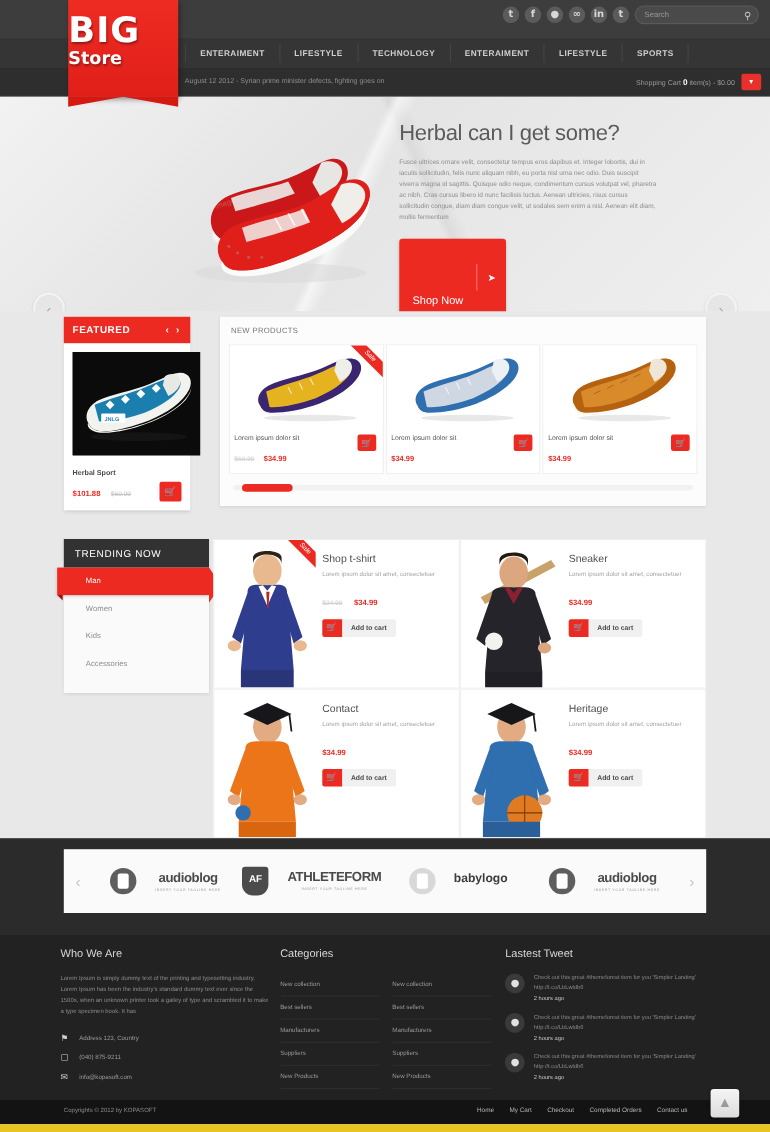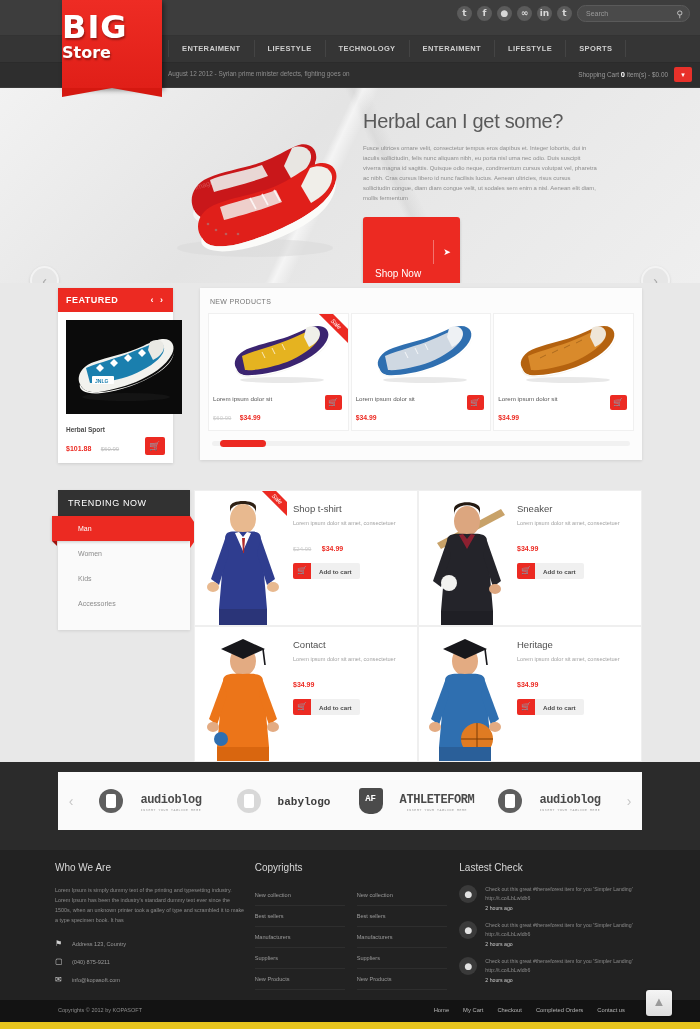--- a/index.html
+++ b/index.html
@@ -193,22 +193,22 @@
              background:#f0f0f0; border-radius:2px; cursor:pointer; }
   .addcart .ic { background:#ec2a22; color:#fff; width:18px; height:16px;
                  text-align:center; line-height:16px; font-size:8px; border-radius:2px 0 0 2px; }
   .addcart .lb { font-size:6.2px; color:#4a4a4a; font-weight:bold; padding:0 8px; }
 
   
   .brands-bg { position:absolute; left:0; top:762px; width:700px; height:88px; background:#2b2b2b; }
   .brands { position:absolute; left:58px; top:772px; width:584px; height:58px;
             background:#fafafa; display:flex; align-items:center; }
   .barrow { width:26px; text-align:center; color:#c6c6c6; font-size:14px; cursor:pointer; }
-  .brand { flex:1; text-align:center; display:flex; align-items:center;
-           justify-content:center; gap:17px;font-family:Liberation Mono, monospace; }
+  .brand { flex:1; text-align:center; display:flex; 
+           justify-content:center; gap:17px; }
   .bcircle { width:24px; height:24px; border-radius:50%; background:#5e5e5e; position:relative; }
   .bcircle:after { content:""; position:absolute; left:7px; top:5px; width:10px; height:14px;
                    background:#fff; border-radius:2px; }
   .bshield { width:24px; height:26px; background:#4b4b4b; border-radius:3px 3px 10px 10px;
              color:#fff; font-size:9px; font-weight:bold; text-align:center; line-height:22px; }
   .btext { font-size:12px; font-weight:bold; color:#4a4a4a; letter-spacing:-.4px; }
   .btext.outline { color:#3c3c3c; letter-spacing:0; font-size:11px; }
   .bsub { font-size:3.2px; color:#9a9a9a; display:block; letter-spacing:.6px; }
 
   
@@ -622,31 +622,31 @@
 
     <div class="brand">
       <div class="bcircle"></div>
       <div>
         <span class="btext">audioblog</span>
         <span class="bsub">INSERT YOUR TAGLINE HERE</span>
       </div>
     </div>
 
     <div class="brand">
-      <div class="bcircle" style="background:#d8d8d8;"></div>
-      <div>
-        <span class="btext outline">babylogo</span>
-      </div>
-    </div>
-
-    <div class="brand">
       <div class="bshield">AF</div>
       <div>
         <span class="btext">ATHLETEFORM</span>
         <span class="bsub">INSERT YOUR TAGLINE HERE</span>
+      </div>
+    </div>
+
+    <div class="brand">
+      <div class="bcircle" style="background:#d8d8d8;"></div>
+      <div>
+        <span class="btext outline">babylogo</span>
       </div>
     </div>
 
     <div class="brand">
       <div class="bcircle"></div>
       <div>
         <span class="btext">audioblog</span>
         <span class="bsub">INSERT YOUR TAGLINE HERE</span>
       </div>
     </div>
@@ -670,41 +670,41 @@
             <span class="ct">(040) 875-9211</span>
           </div>
           <div>
             <span class="ci">✉</span>
             <span class="ct">info@kopasoft.com</span>
           </div>
         </div>
       </div>
 
       <div class="fcol fcol2">
-        <h4>Copyrights</h4>
+        <h4>Categories</h4>
         <div class="flinks">
           <ul>
             <li>New collection</li>
             <li>Best sellers</li>
             <li>Manufacturers</li>
             <li>Suppliers</li>
             <li>New Products</li>
           </ul>
           <ul>
             <li>New collection</li>
             <li>Best sellers</li>
             <li>Manufacturers</li>
             <li>Suppliers</li>
             <li>New Products</li>
           </ul>
         </div>
       </div>
 
       <div class="fcol fcol3">
-        <h4>Lastest Check</h4>
+        <h4>Lastest Tweet</h4>
         <div class="tweet">
           <div class="tw-ic">●</div>
           <div class="tw-body">
             <div class="tt">Check out this great #themeforest item for you 'Simpler Landing' http://t.co/LbLwldb6</div>
             <div class="tm">2 hours ago</div>
           </div>
         </div>
         <div class="tweet">
           <div class="tw-ic">●</div>
           <div class="tw-body">

